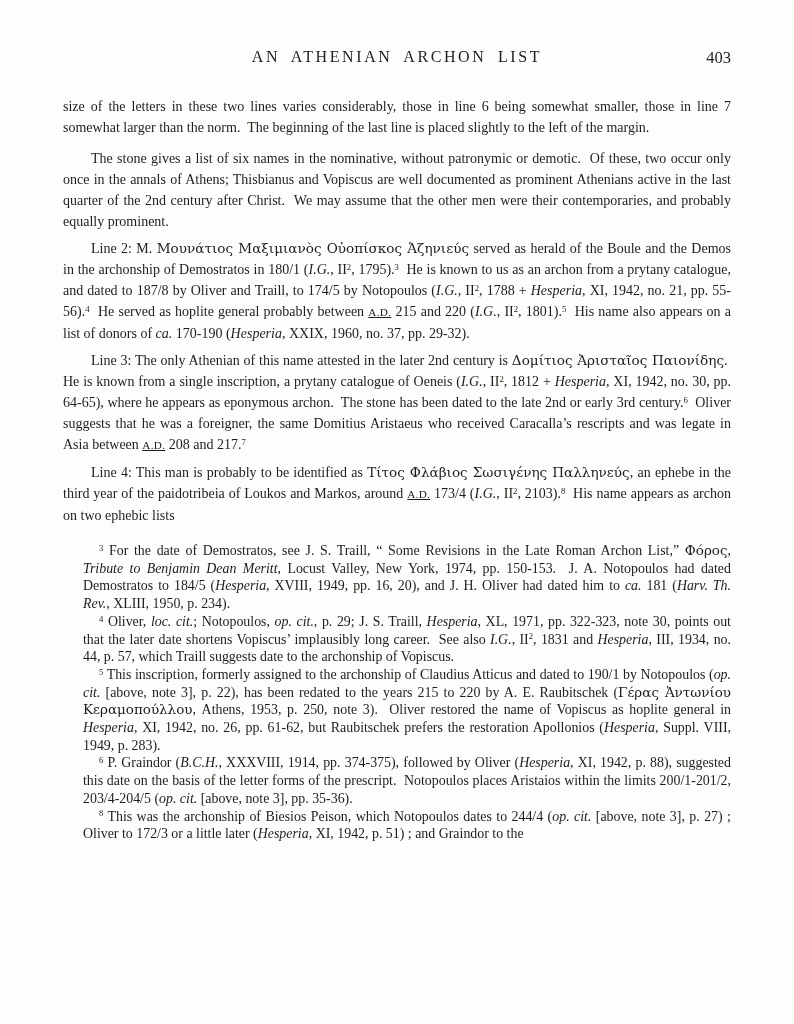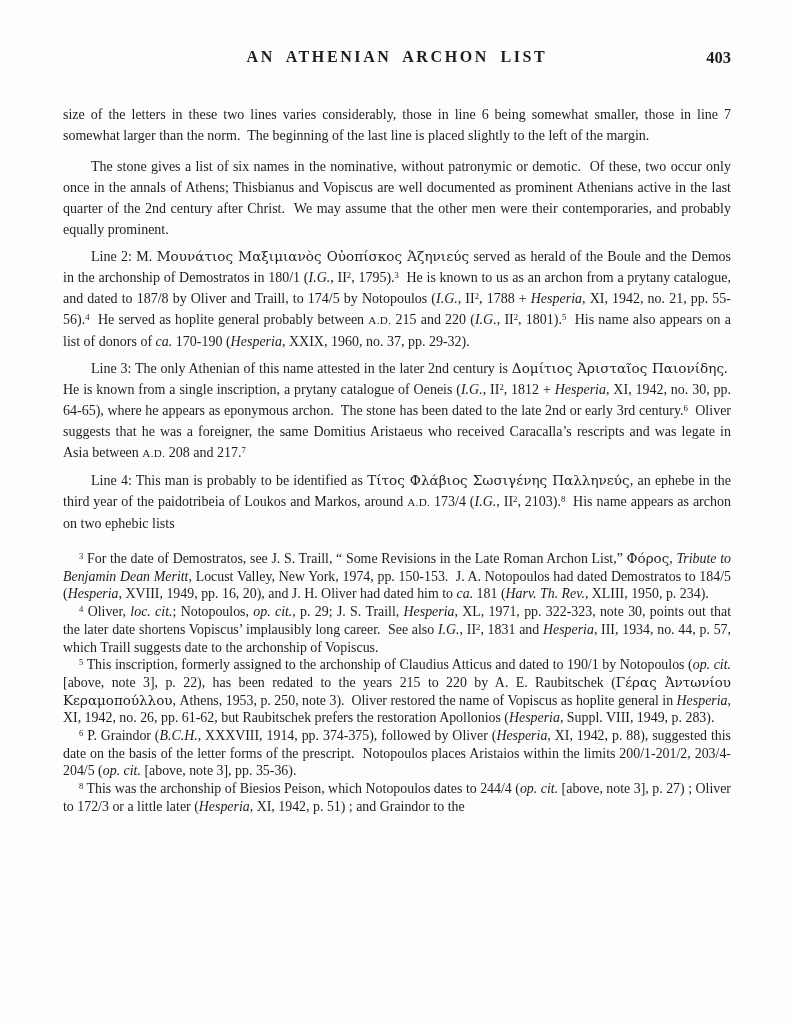--- a/index.html
+++ b/index.html
@@ -16,22 +16,21 @@
   }
   .content {
     position: absolute;
     left: 63px;
     top: 48px;
     width: 668px;
   }
   .running-head {
     position: relative;
     height: 20px;
-    margin-bottom: 36px;
-    font-weight: bold;
+    margin-bottom: 28px;
   }
   .running-title {
     position: absolute;
     left: 0; right: 0;
     text-align: center;
     font-size: 16px;
     letter-spacing: 2.6px;
     word-spacing: 5px;
     white-space: nowrap;
   }
@@ -45,32 +44,33 @@
   .body-text p {
     margin: 0 0 6px 0;
     font-size: 14px;
     line-height: 21px;
     text-align: justify;
     text-indent: 28px;
   }
   .body-text p.no-indent { text-indent: 0; margin-bottom: 10px; }
   .footnotes {
     margin-top: 16px;
+    margin-left: 20px;
   }
   .footnotes p {
     margin: 0;
     font-size: 13.9px;
     line-height: 17.7px;
     text-align: justify;
     text-indent: 16px;
   }
   .seg-i { font-style: italic; }
   .seg-g { font-family: "DejaVu Serif", serif; font-size: 0.97em; }
   .seg-s { font-size: 0.62em; position: relative; top: -0.48em; line-height: 0; }
-  .seg-c { font-size: 0.8em; letter-spacing: 0.3px; }
+  .seg-c { font-size: 0.8em; letter-spacing: 0.3px; text-decoration: underline; }
 </style>
 </head>
 <body>
 
 <div class="page">
   <div class="content">
     <div class="running-head">
       <div class="running-title">AN ATHENIAN ARCHON LIST</div>
       <div class="page-number">403</div>
     </div>

